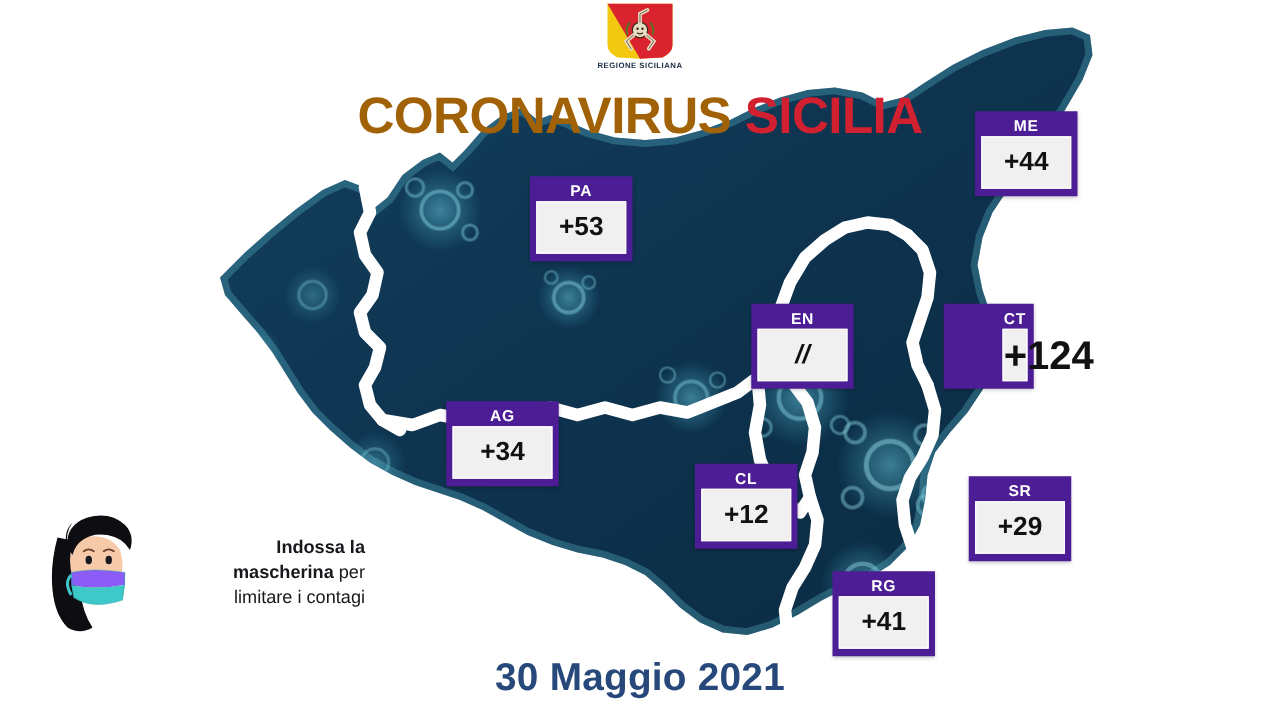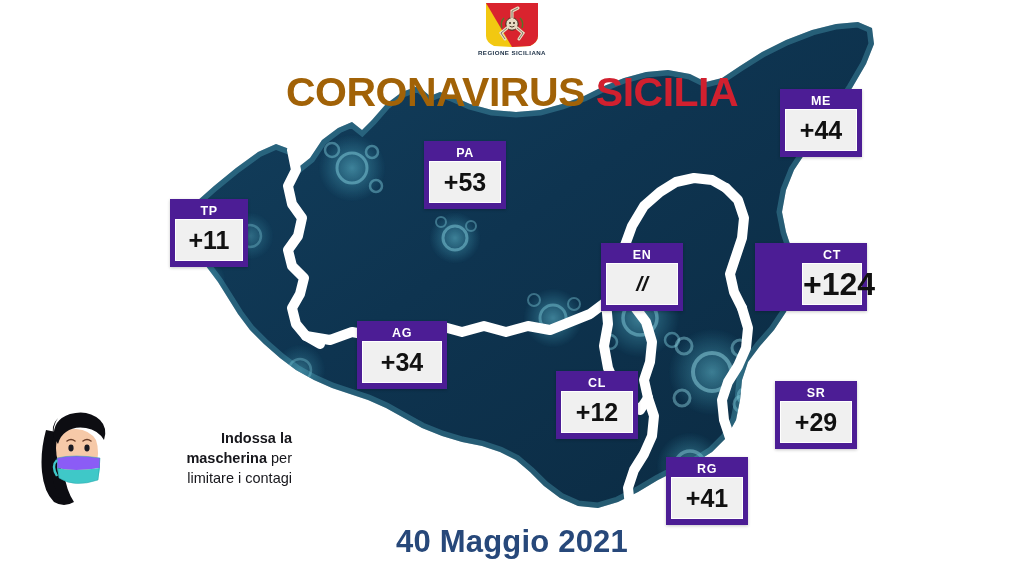--- a/index.html
+++ b/index.html
@@ -43,21 +43,21 @@
   .badge .code{
     display:block;text-align:center;color:#ffffff;
     font-weight:bold;font-size:12.5px;letter-spacing:.6px;
     line-height:16px;height:16px;
   }
   .badge .val{
     display:block;background:#f0f0f0;color:#111111;
     font-weight:bold;text-align:center;
     border:1px solid #ffffff;
   }
-  .badge.sz-s  .val{font-size:25px;line-height:40px;height:40px;}
+  .badge.sz-s  .val{font-size:21px;line-height:40px;height:40px;}
   .badge.sz-l  .val{font-size:32px;line-height:40px;height:40px;}
   .badge .val.slash{font-size:21px;font-style:italic;}
 
   
   .psa{position:absolute;left:24px;top:404px;width:264px;height:102px;text-align:right;}
   .psa-art{position:absolute;left:0;top:0;width:92px;height:102px;}
   .psa-text{
     position:absolute;left:100px;top:24px;width:168px;
     font-size:14.5px;line-height:20px;color:#17171c;
   }
@@ -242,41 +242,37 @@
         </g>
       </svg>
     </div>
     <div class="emblem-caption">REGIONE SICILIANA</div>
   </div>
 
   <div class="title">
     <span class="w1">CORONAVIRUS</span><span> </span><span class="w2">SICILIA</span>
   </div>
 
-  <div class="badge sz-s" style="left:170px;top:199px;width:78px;">
-    <span class="code">TP</span>
-    <span class="val">+11</span>
-  </div>
 
   <div class="badge sz-s" style="left:424px;top:141px;width:82px;">
     <span class="code">PA</span>
     <span class="val">+53</span>
   </div>
 
   <div class="badge sz-s" style="left:780px;top:89px;width:82px;">
     <span class="code">ME</span>
     <span class="val">+44</span>
   </div>
 
   <div class="badge sz-s" style="left:601px;top:243px;width:82px;">
     <span class="code">EN</span>
     <span class="val slash">//</span>
   </div>
 
-  <div class="badge sz-l" style="left:755px;top:243px;width:112px;padding-left:47px;">
+  <div class="badge sz-l" style="left:755px;top:243px;width:72px;padding-left:47px;">
     <span class="code">CT</span>
     <span class="val">+124</span>
   </div>
 
   <div class="badge sz-s" style="left:357px;top:321px;width:90px;">
     <span class="code">AG</span>
     <span class="val">+34</span>
   </div>
 
   <div class="badge sz-s" style="left:556px;top:371px;width:82px;">
@@ -324,15 +320,15 @@
                  Q22,34 30,30 Z" fill="#0d0d12"></path>
       </svg>
     </div>
     <div class="psa-text">
       <b>Indossa la</b><br>
       <b>mascherina</b><span class="reg"> per</span><br>
       <span class="reg">limitare i contagi</span>
     </div>
   </div>
 
-  <div class="date">40 Maggio 2021</div>
+  <div class="date">30 Maggio 2021</div>
 
 </div>
 
 </body></html>

